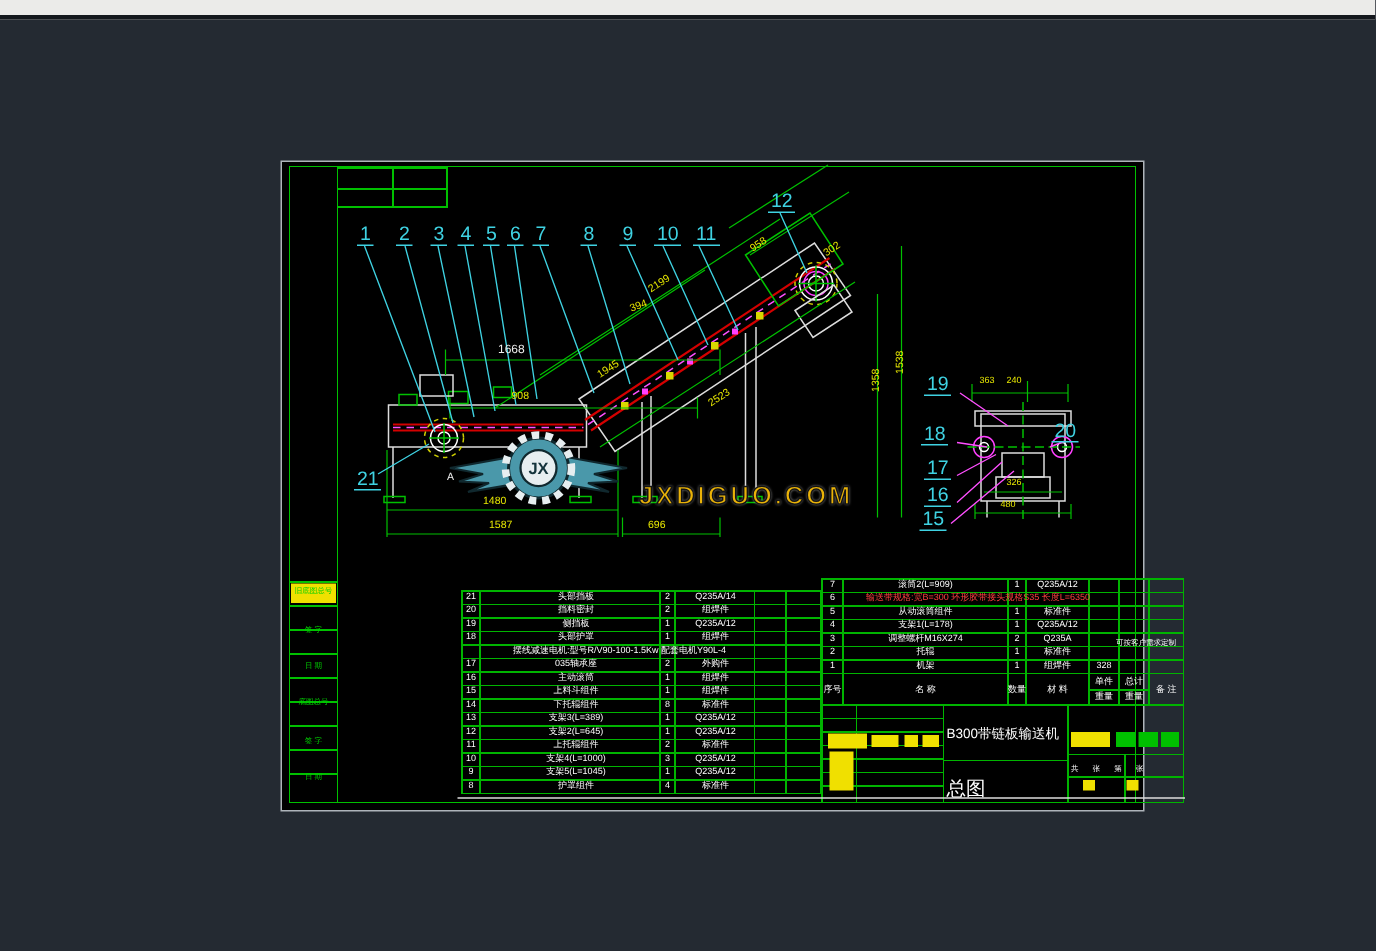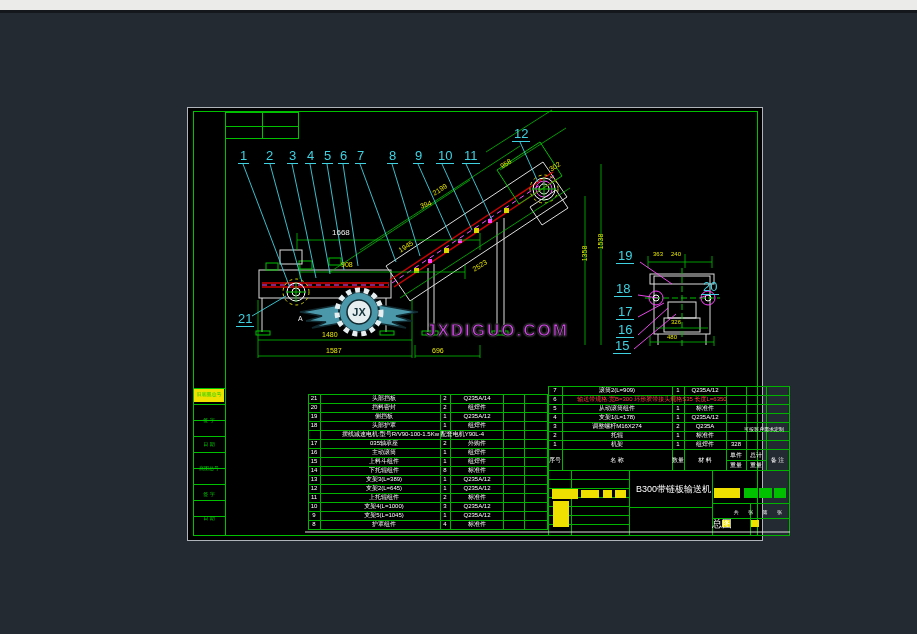--- a/index.html
+++ b/index.html
@@ -25,24 +25,24 @@
   .r span,.rr span{position:absolute;top:0;font-size:6px;line-height:9px;color:#fff;
       text-align:center;white-space:nowrap;overflow:hidden}
   .c1{left:0;width:12px}.c2{left:12px;width:128px}.c3{left:132px;width:10px}.c4{left:142px;width:54px}
   .rc1{left:0;width:14px}.rc2{left:14px;width:110px}.rc3{left:124px;width:12px}
   .rc4{left:136px;width:42px}.rc5{left:178px;width:20px}
   .hh{position:absolute;color:#fff;font-size:6px;line-height:6px;text-align:center;white-space:nowrap}
   #wm{position:absolute;left:296px;top:274px;width:320px;height:80px;pointer-events:none}
   #wm-title{position:absolute;left:126px;top:10px;font-size:31px;font-weight:bold;color:#fff;
      letter-spacing:4px;-webkit-text-stroke:1.5px #141414;
      text-shadow:0 0 3px rgba(255,255,255,.85),2px 2px 1px rgba(0,0,0,.6);white-space:nowrap}
-  #wm-site{position:absolute;left:130px;top:47px;font-size:17px;font-weight:bold;color:#d946ef;
+  #wm-site{position:absolute;left:130px;top:47px;font-size:17px;font-weight:bold;color:#eab308;
      letter-spacing:2px;-webkit-text-stroke:1px #141414;
      text-shadow:0 0 2px rgba(255,255,255,.8);white-space:nowrap}
-  .tbt{position:absolute;color:#fff;text-align:right;white-space:nowrap}
+  .tbt{position:absolute;color:#fff;text-align:left;white-space:nowrap}
   .note{position:absolute;color:#fff;font-size:5px;line-height:6px}
 </style>
 </head>
 <body>
 
 <div id="topbar"></div>
 <div id="sheet"></div>
 
 <svg id="ovl" width="917" height="634">
 
@@ -344,21 +344,21 @@
 <div class="hh" style="left:562px;top:457px;width:110px">名  称</div>
 <div class="hh" style="left:672px;top:457px;width:12px">数量</div>
 <div class="hh" style="left:684px;top:457px;width:42px">材  料</div>
 <div class="hh" style="left:726px;top:452px;width:20px">单件</div>
 <div class="hh" style="left:746px;top:452px;width:20px">总计</div>
 <div class="hh" style="left:726px;top:462px;width:20px">重量</div>
 <div class="hh" style="left:746px;top:462px;width:20px">重量</div>
 <div class="hh" style="left:766px;top:457px;width:23px">备 注</div>
 
 <div class="tbt" style="left:631px;top:483px;width:80px;font-size:9px">B300带链板输送机</div>
-<div class="tbt" style="left:652px;top:517px;width:80px;font-size:10px">总图</div>
+<div class="tbt" style="left:631px;top:517px;width:80px;font-size:13px">总图</div>
 <div class="tbt" style="left:714px;top:509px;width:72px;font-size:5px;letter-spacing:4px">共 张 第 张</div>
 
 <div id="wm">
   <svg width="126" height="70" viewBox="0 0 126 70">
     <g stroke="#10282e" stroke-width="1.5" fill="#4a98aa">
       <polygon points="48,30 4,38 26,42 10,47 30,48 16,54 52,48"></polygon>
       <polygon points="78,30 122,38 100,42 116,47 96,48 110,54 74,48"></polygon>
     </g>
     <circle cx="63" cy="38" r="20" fill="#4a98aa" stroke="#10282e" stroke-width="2"></circle>
     <circle cx="63" cy="38" r="22" fill="none" stroke="#e7eef0" stroke-width="5" stroke-dasharray="5,4"></circle>

